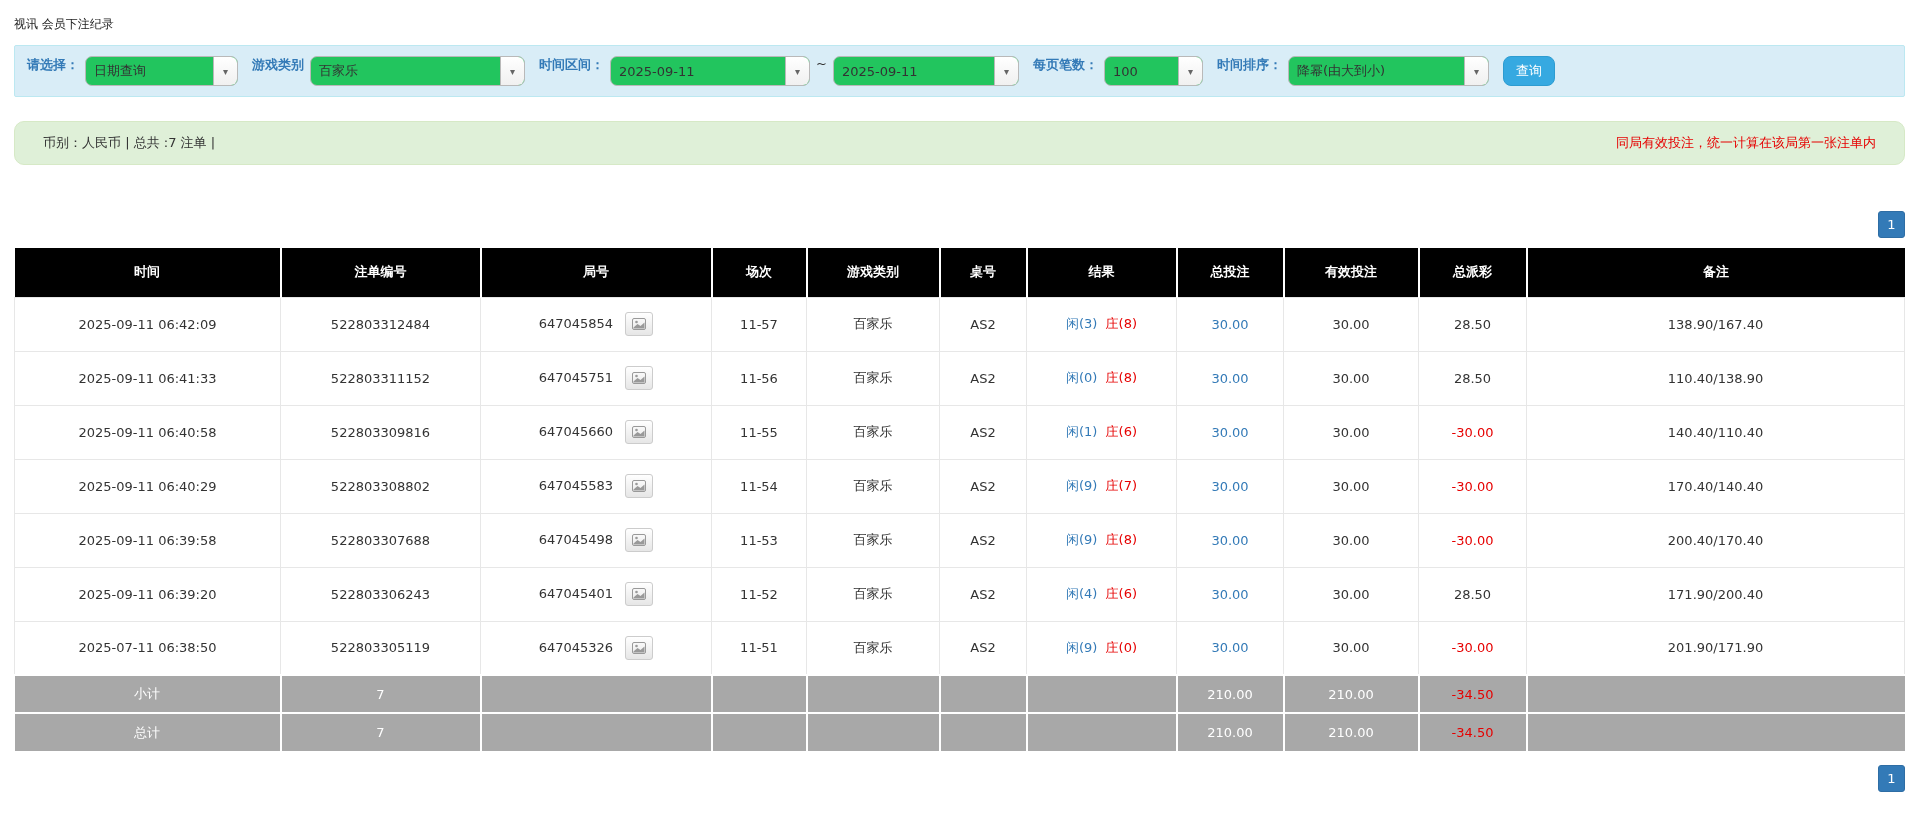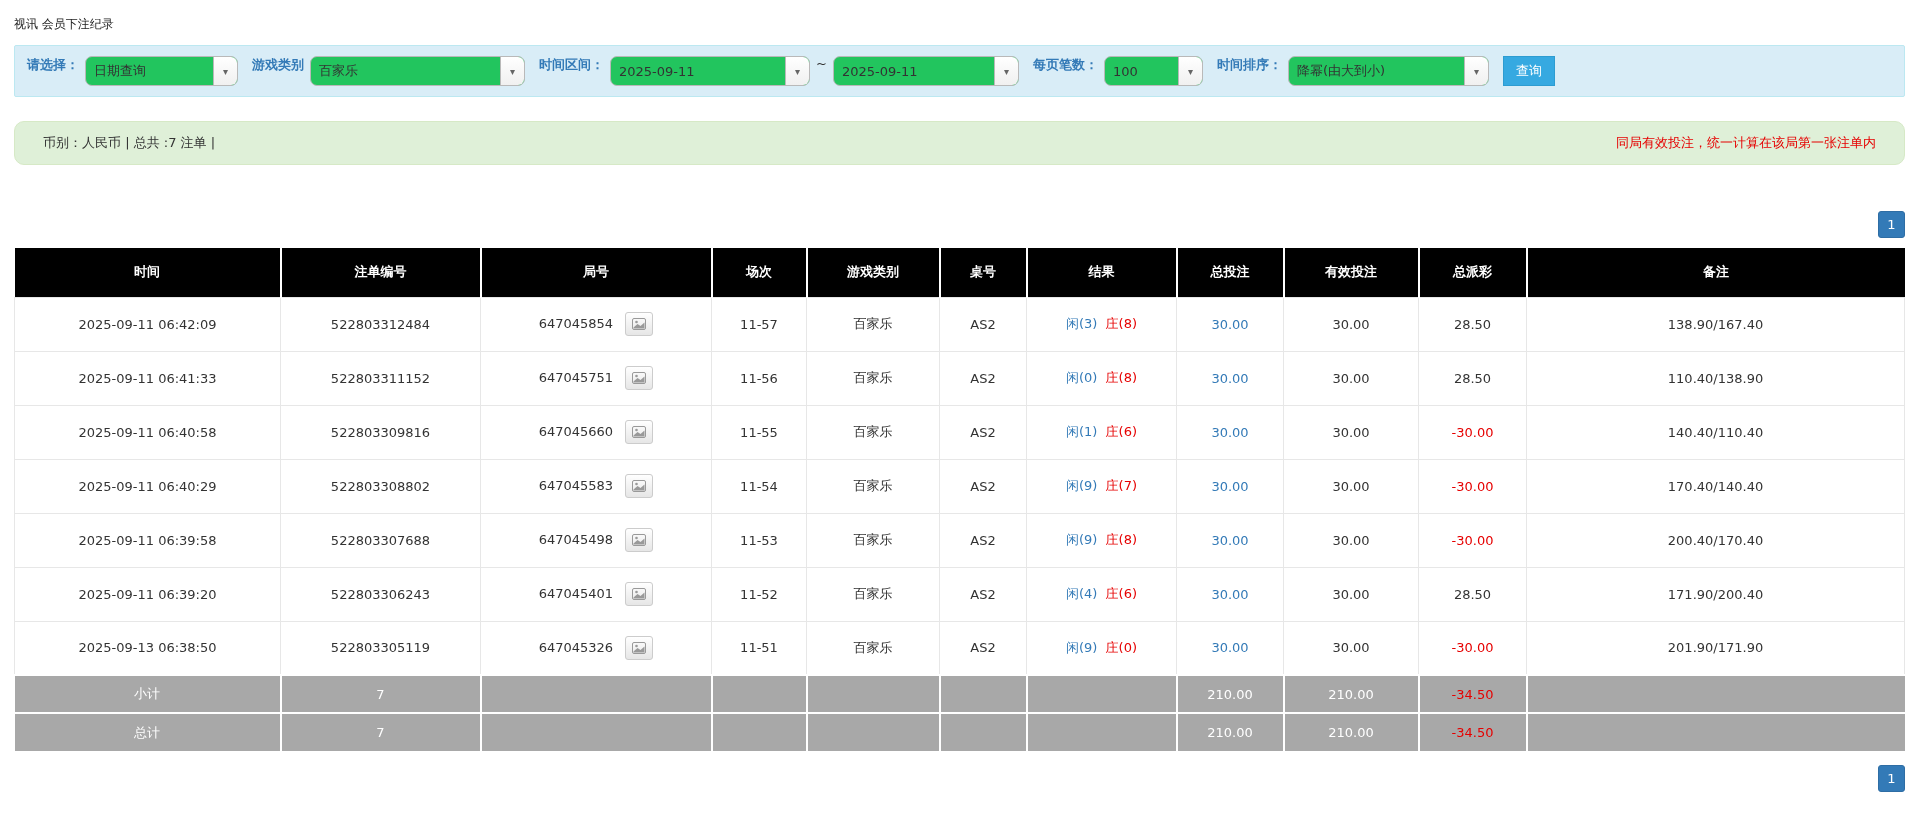--- a/index.html
+++ b/index.html
@@ -66,21 +66,21 @@
     background: linear-gradient(#ffffff, #f0f0f0);
     cursor: pointer;
   }
   .tilde { color: #333; font-size: 13px; margin: 0 6px; }
   .btn-query {
     margin-left: 14px;
     height: 30px;
     padding: 0 12px;
     background: #36a9e1;
     border: 1px solid #2d9cd1;
-    border-radius: 0;
+    border-radius: 8px;
     color: #fff;
     font-size: 13px;
     cursor: pointer;
     font-family: inherit;
   }
 
   
   .summary-bar {
     display: flex;
     justify-content: space-between;
@@ -412,21 +412,21 @@
       <span class="res-banker">庄(6)</span>
     </td>
     <td>
       <a class="bet-link">30.00</a>
     </td>
     <td>30.00</td>
     <td class="payout-cell">28.50</td>
     <td>171.90/200.40</td>
   </tr>
         <tr class="data-row">
-    <td>2025-09-13 06:38:50</td>
+    <td>2025-07-11 06:38:50</td>
     <td>522803305119</td>
     <td>
       <span>647045326</span>
       <span class="icon-btn">
         <svg width="14" height="12" viewBox="0 0 14 12">
           <rect x="0.5" y="0.5" width="13" height="11" rx="1.5" fill="none" stroke="#999"></rect>
           <circle cx="4.5" cy="4" r="1.3" fill="#999"></circle>
           <path d="M1.5 9.5 L5.5 6 L8.5 8 L12.5 4.5 L12.5 10.5 L1.5 10.5 Z" fill="#999"></path>
         </svg>
       </span>

